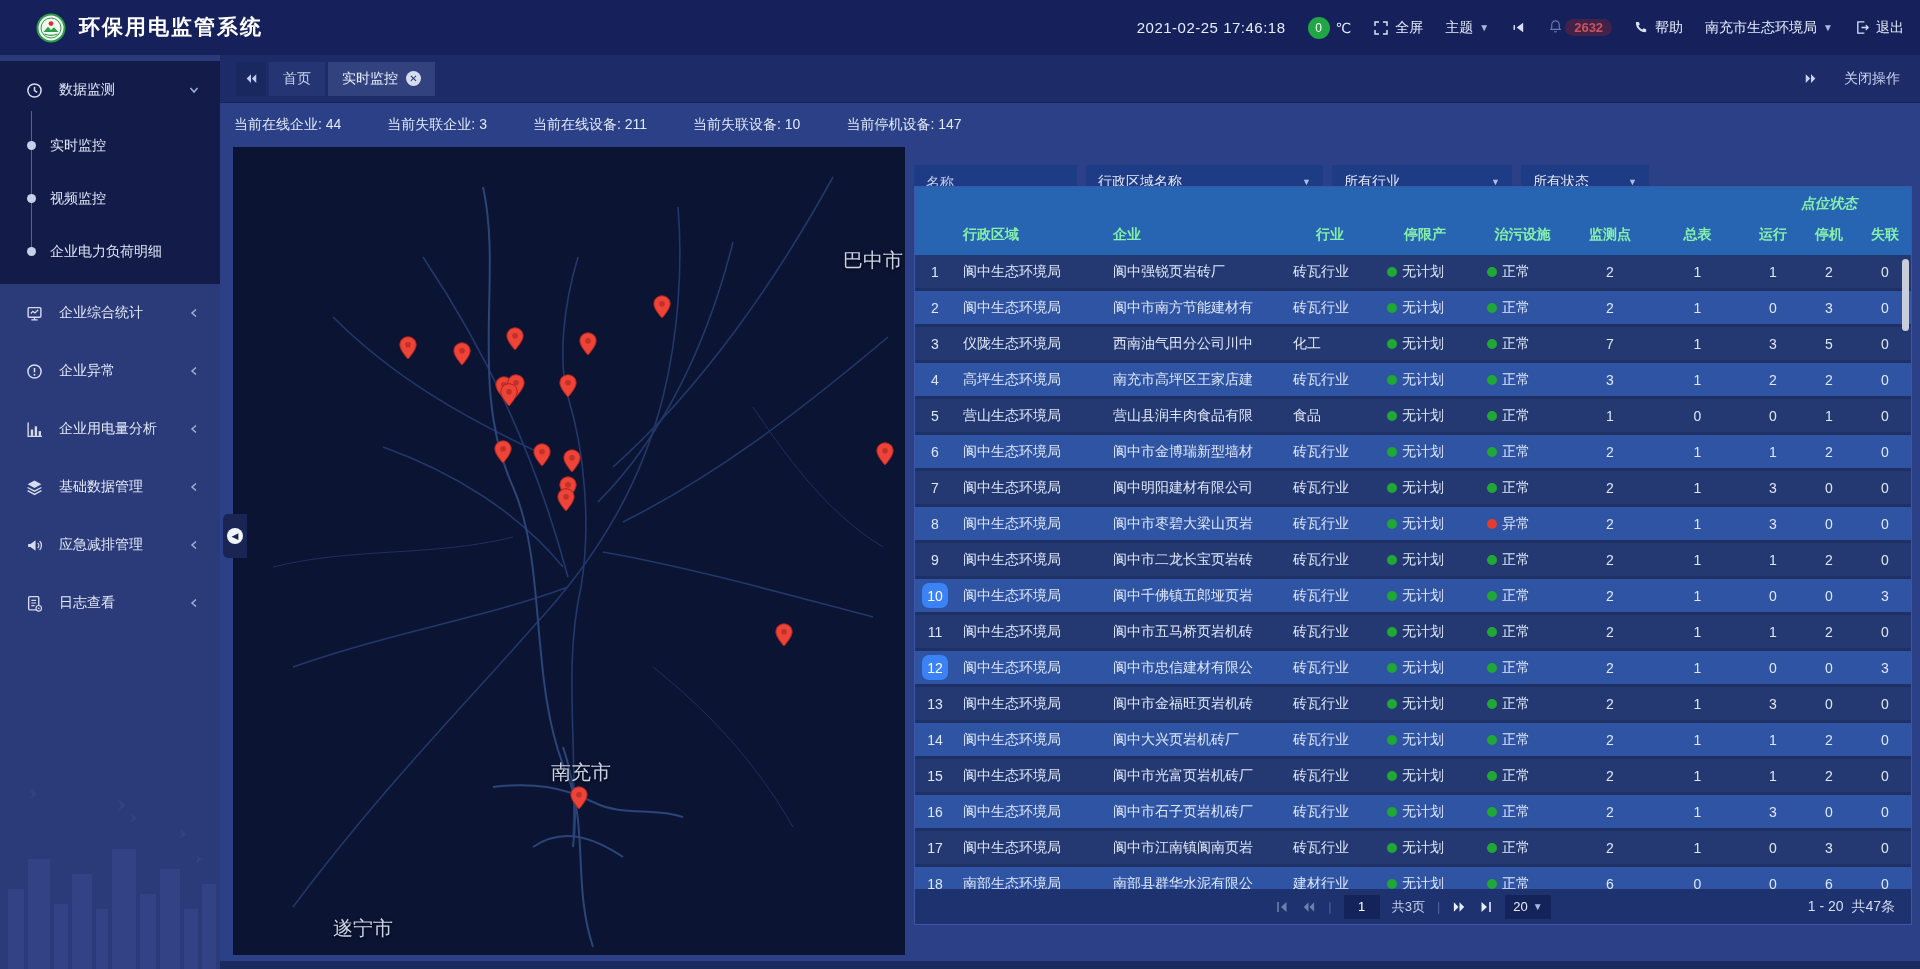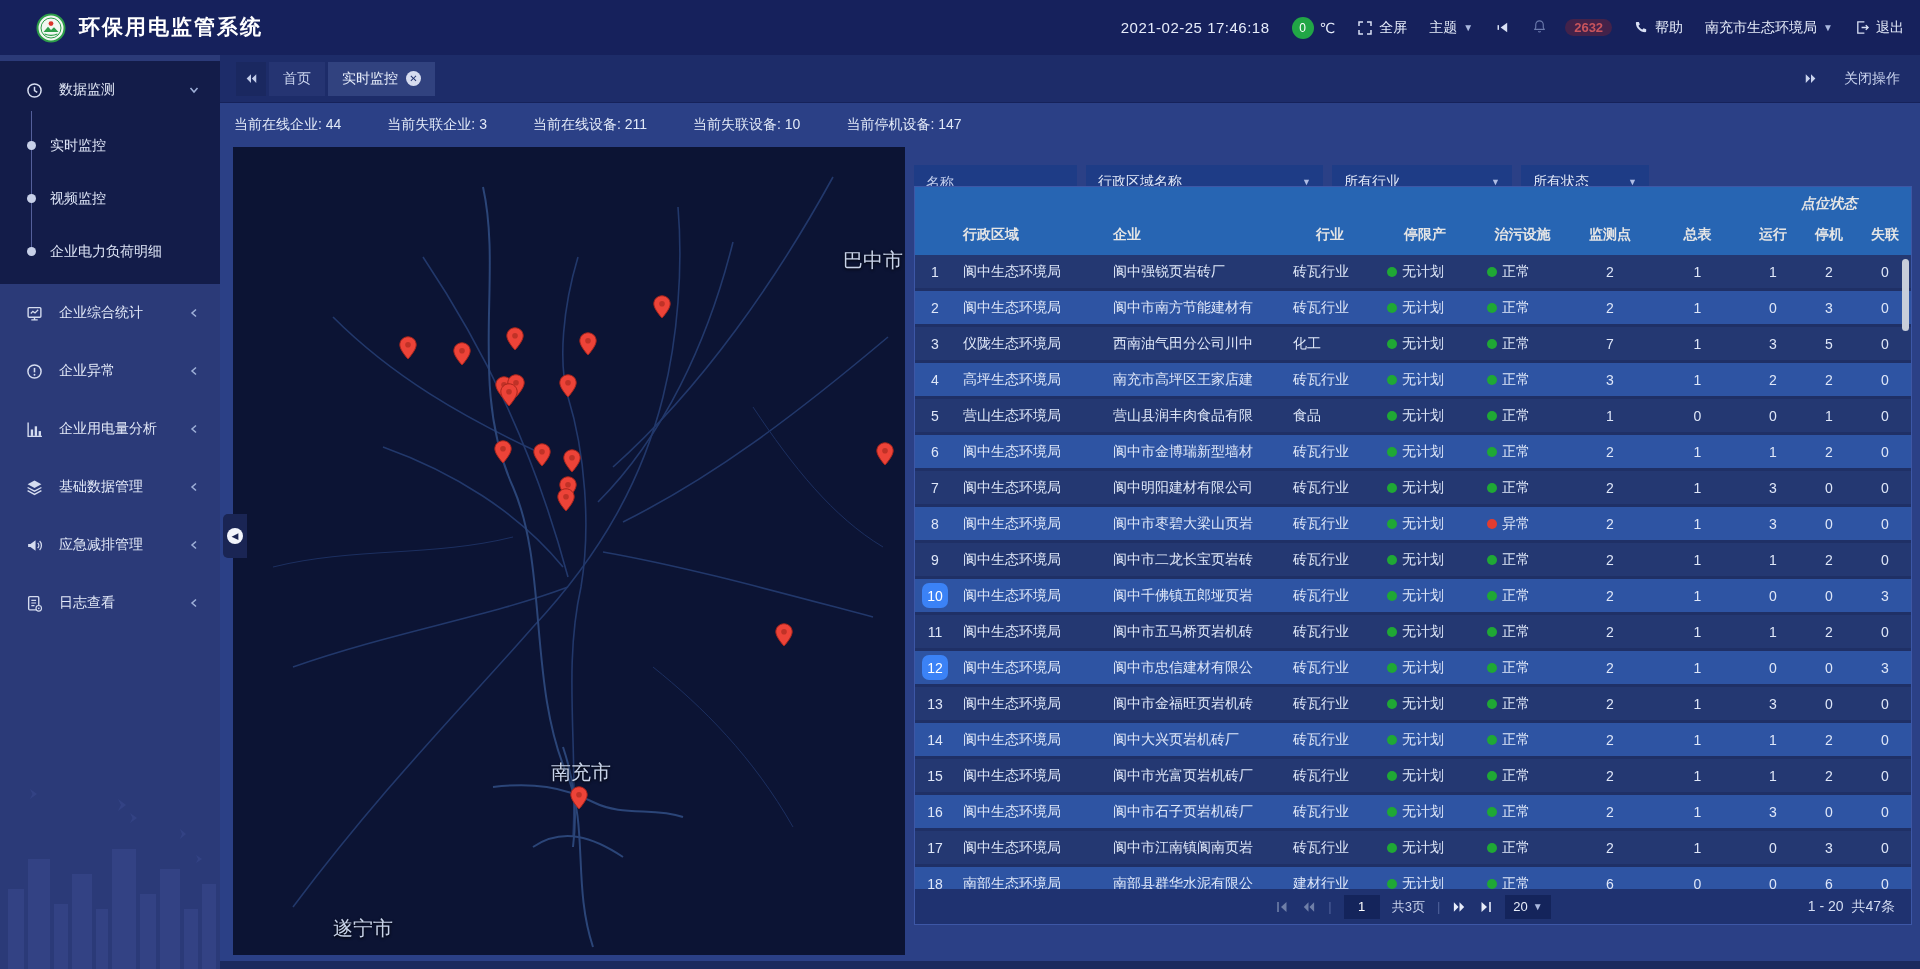--- a/index.html
+++ b/index.html
@@ -13,21 +13,21 @@
 .brand-title{font-size:21px;font-weight:bold;color:#FFFFFF;letter-spacing:2px}
 .top-right{margin-left:auto;display:flex;align-items:center;gap:22px;padding-right:16px;
   color:#E6ECFA;font-size:14px}
 .top-item{display:flex;align-items:center;gap:6px;color:#E6ECFA;cursor:pointer}
 .top-item .ic{color:#D9E0F4}
 .datetime{font-size:15px;color:#E6ECFA;letter-spacing:.5px}
 .temp{display:flex;align-items:center;gap:6px}
 .temp-circle{width:22px;height:22px;border-radius:50%;background:#21A646;color:#fff;
   font-size:12px;display:flex;align-items:center;justify-content:center}
 .chev{color:#AAB8DE;font-size:10px}
-.badge-wrap{display:flex;align-items:flex-start;gap:18px}
+.badge-wrap{display:flex;align-items:flex-start;gap:2px}
 .bell{color:#6B7AAC}
 .badge{background:var(--badge_bg);color:var(--badge_text);font-size:13px;
   padding:1px 9px;border-radius:9px;font-weight:bold}
 
 .sidebar{position:absolute;left:0;top:55px;width:220px;height:914px;background:#2B3A78;
   overflow:hidden;padding-top:6px;z-index:20}
 .menu-group.expanded{background:#131C49;padding-bottom:6px}
 .menu-item{height:58px;display:flex;align-items:center;padding:0 20px 0 26px;
   color:#E3E9F8;font-size:14px;cursor:pointer}
 .mi-icon{width:22px;margin-right:11px;color:#D5DCEF}
@@ -72,21 +72,21 @@
   padding:0 12px;border:none;cursor:pointer}
 .f-input{width:163px;background:#1E3C86;border:none;color:#E6ECFA;font-size:14px;padding:0 12px}
 .f-input::placeholder{color:#C2CEEC;opacity:1}
 .fsel{justify-content:space-between}
 .fsel .chev{font-size:9px;color:#AFBDE4}
 .fs-region{width:237px}.fs-industry{width:180px}.fs-status{width:128px}
 
 .table-frame{position:absolute;left:0;top:39px;width:998px;height:739px;
   border:1px solid #3D57A6;background:#243872;overflow:hidden}
 .grid{display:grid;grid-template-columns:40px 150px 180px 90px 100px 95px 80px 95px 56px 56px 56px}
-.thead{height:68px;background:#2765B3;color:#e5e5e5;font-size:14px;font-weight:bold;
+.thead{height:68px;background:#2765B3;color:#86efac;font-size:14px;font-weight:bold;
   grid-template-rows:28px 40px}
 .th{grid-row:2;display:flex;align-items:center;justify-content:center}
 .th.hleft{justify-content:flex-start;padding-left:8px}
 .th-group{grid-row:1;grid-column:9/span 3;display:flex;align-items:flex-end;
   justify-content:center;font-style:italic;padding-bottom:2px}
 .trow{height:36px;border-bottom:3px solid #1F3066;color:#DFE7F8;font-size:14px;cursor:pointer}
 .trow:nth-child(odd){background:#243872}
 .trow:nth-child(even){background:#2E54A3}
 .c{display:flex;align-items:center;justify-content:center;overflow:hidden;white-space:nowrap}
 .c-left{justify-content:flex-start;padding-left:8px}

